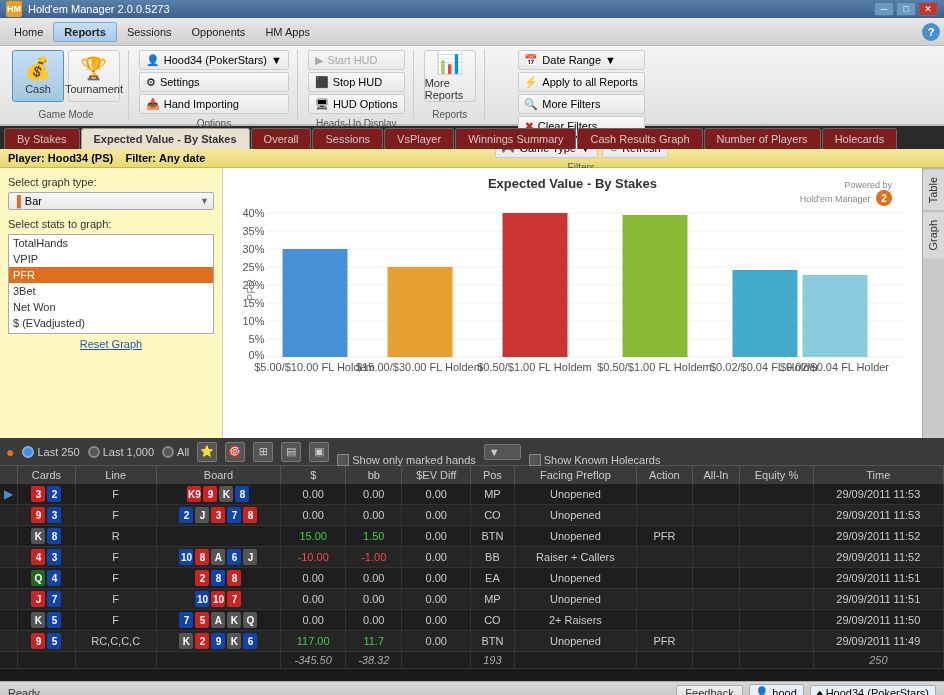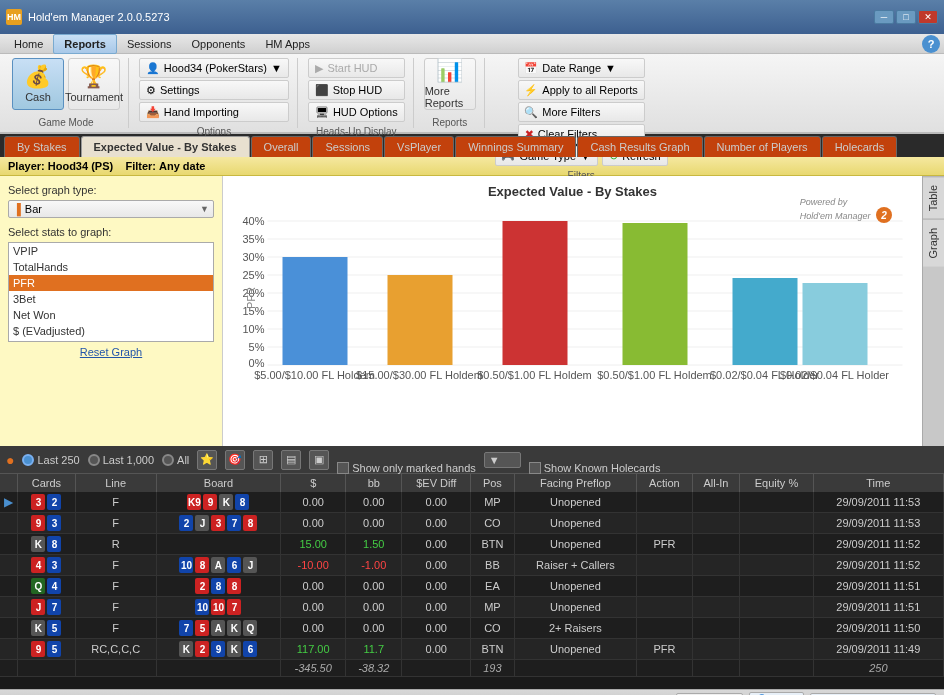--- a/index.html
+++ b/index.html
@@ -1,37 +1,37 @@
 <!DOCTYPE html>
 <html><head>
   <meta charset="utf-8">
   <style>
     * { box-sizing: border-box; margin: 0; padding: 0; font-family: 'Segoe UI', Tahoma, Arial, sans-serif; font-size: 11px; }
     body { background: #3a3a3a; width: 944px; height: 695px; overflow: hidden; }
 
     
     .title-bar {
       background: linear-gradient(to bottom, #5a7fa8, #3d6090);
-      height: 34px;
+      height: 18px;
       display: flex;
       align-items: center;
       padding: 0 6px;
       color: #fff;
       font-size: 11px;
     }
     .title-bar-icon { width: 16px; height: 16px; background: #e8a020; border-radius: 2px; margin-right: 6px; display: flex; align-items: center; justify-content: center; font-weight: bold; color: #fff; font-size: 9px; }
     .title-bar-text { flex: 1; }
     .title-bar-controls { display: flex; gap: 2px; }
     .title-bar-btn { width: 20px; height: 14px; background: #6a9ac0; border: 1px solid #4a7aa0; border-radius: 2px; color: #fff; font-size: 9px; display: flex; align-items: center; justify-content: center; cursor: pointer; }
     .title-bar-btn.close { background: #c0392b; }
 
     
     .menu-bar {
       background: linear-gradient(to bottom, #e8e8e8, #d0d0d0);
-      height: 20px;
+      height: 28px;
       display: flex;
       align-items: center;
       padding: 0 4px;
       border-bottom: 1px solid #bbb;
     }
     .menu-item {
       padding: 3px 10px;
       cursor: pointer;
       border-radius: 2px;
       color: #222;
@@ -101,21 +101,21 @@
 
     
     .tabs-bar {
       background: #2a2a2a;
       display: flex;
       padding: 2px 4px 0;
       gap: 1px;
     }
     .tab {
       padding: 4px 12px;
-      background: #c2410c;
+      background: #7f1d1d;
       color: #ccc;
       border-radius: 3px 3px 0 0;
       cursor: pointer;
       font-size: 11px;
       border: 1px solid #666;
       border-bottom: none;
     }
     .tab.active { background: #e8e0d0; color: #333; font-weight: bold; border-color: #999; }
 
     
@@ -170,25 +170,25 @@
     }
     .chart-title {
       text-align: center;
       font-size: 13px;
       font-weight: bold;
       color: #333;
       margin-bottom: 4px;
     }
     .powered-by {
       position: absolute;
-      top: 21px;
+      top: 12px;
       right: 30px;
       font-size: 9px;
       color: #888;
-      font-style: italic;
+      text-align: right;
     }
     .powered-badge {
       display: inline-flex;
       align-items: center;
       justify-content: center;
       width: 16px;
       height: 16px;
       background: #e07020;
       color: #fff;
       border-radius: 50%;
@@ -501,22 +501,22 @@
       <div class="select-box">
         <span style="display:flex;align-items:center;gap:4px;">
           <span style="color:#e07020;">▐</span>
           <span>Bar</span>
         </span>
         <span class="select-arrow">▼</span>
       </div>
 
       <div class="panel-label">Select stats to graph:</div>
       <div class="stats-list">
+        <div class="stat-item">TotalHands</div>
         <div class="stat-item">VPIP</div>
-        <div class="stat-item">TotalHands</div>
         <div class="stat-item selected">PFR</div>
         <div class="stat-item">3Bet</div>
         <div class="stat-item">Net Won</div>
         <div class="stat-item">$ (EVadjusted)</div>
         <div class="stat-item">bb/100</div>
       </div>
       <div style="text-align:center; margin-top:4px;">
         <span class="reset-link">Reset Graph</span>
       </div>
     </div>

